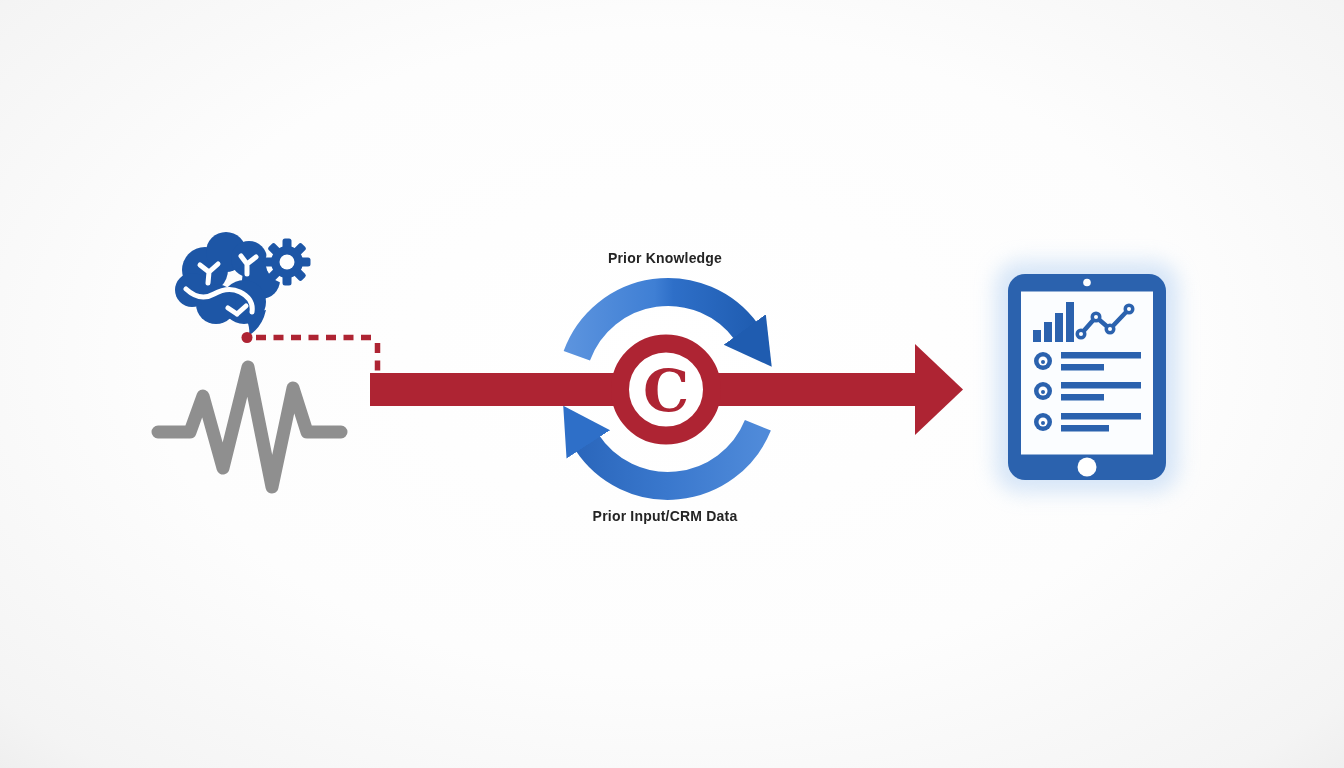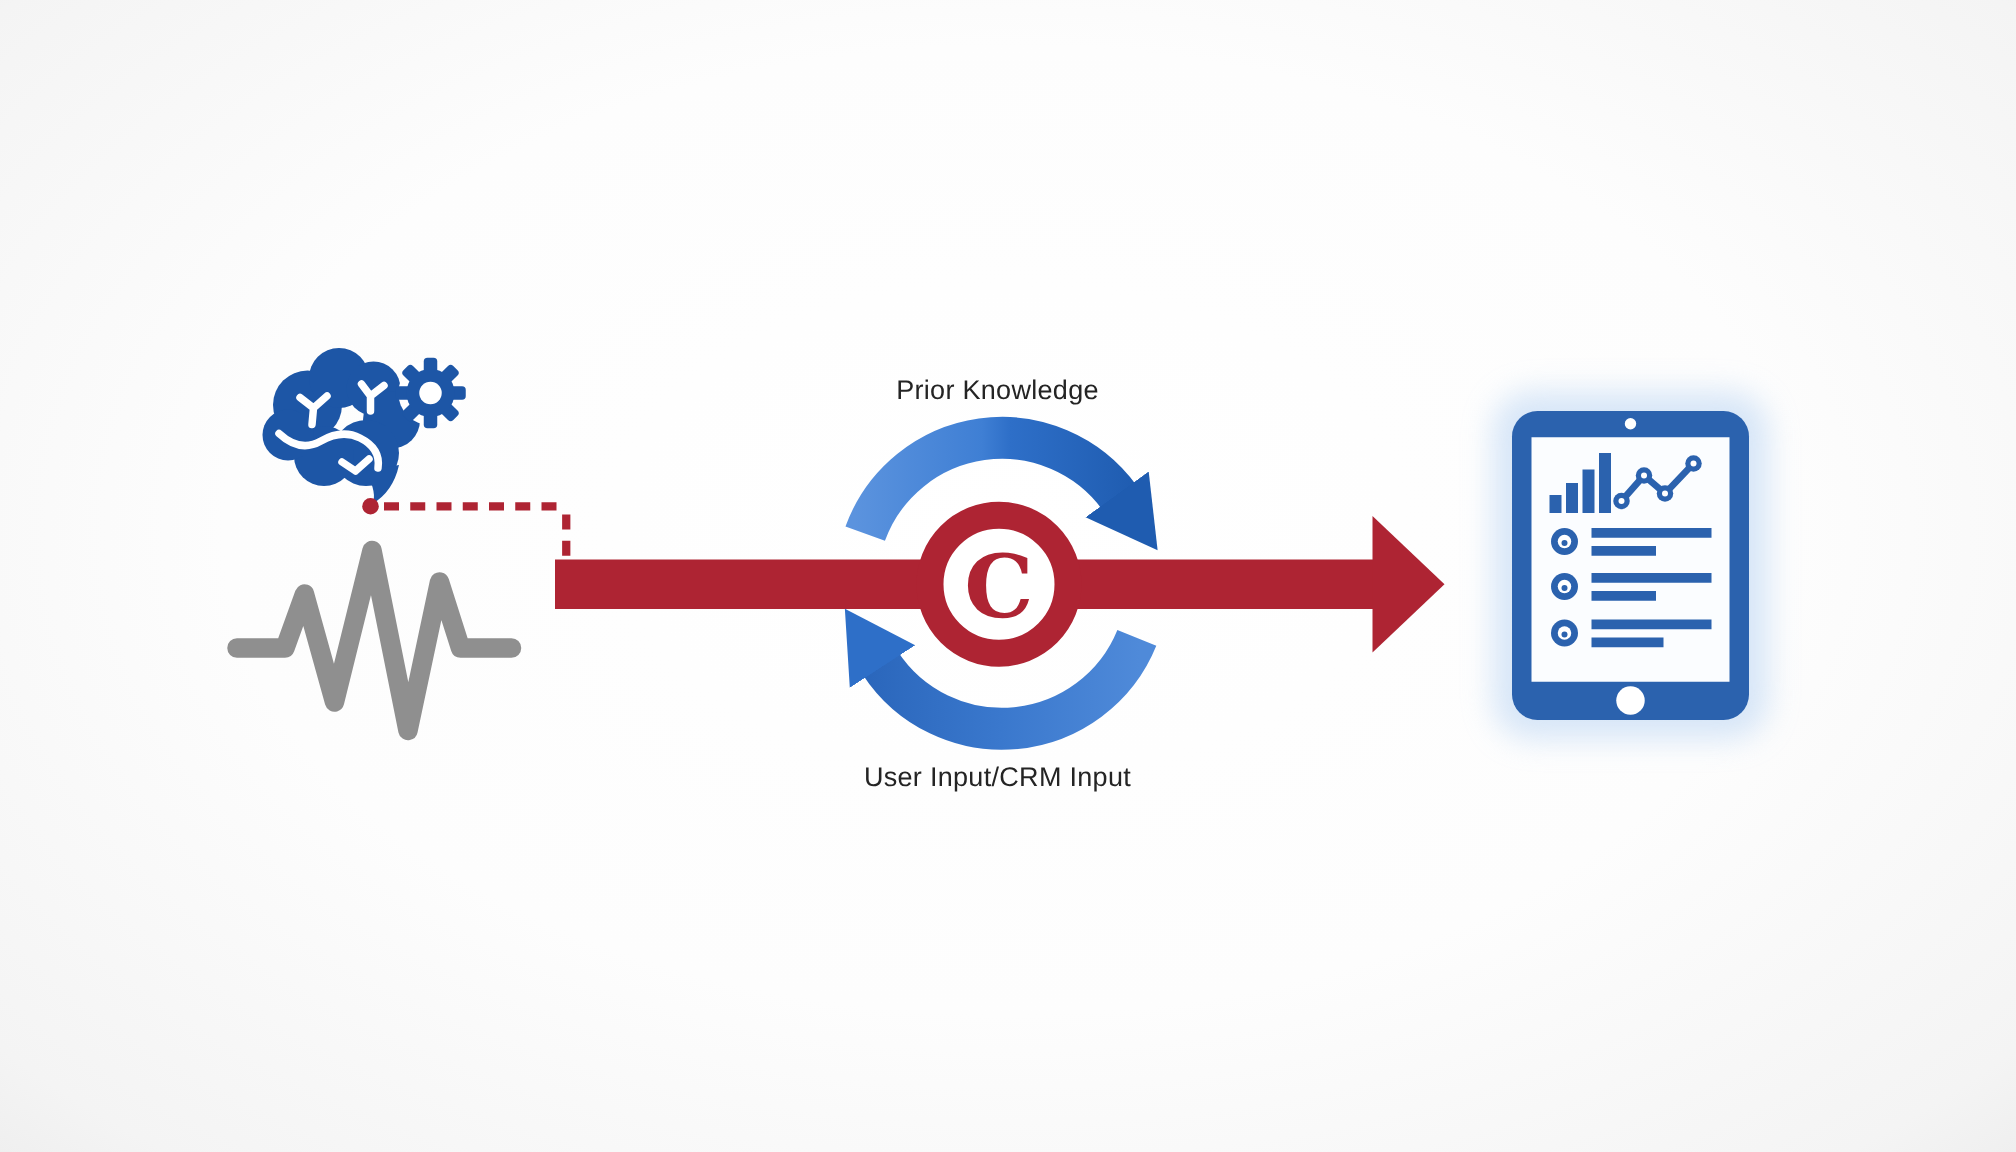--- a/index.html
+++ b/index.html
@@ -8,22 +8,22 @@
     width:1344px;height:768px;
     overflow:hidden;
     background:radial-gradient(ellipse at 50% 46%, #ffffff 0%, #fdfdfd 55%, #f4f4f4 92%, #efefef 100%);
     font-family:"Liberation Sans", sans-serif;
   }
   .scene{position:absolute;left:0;top:0;width:1344px;height:768px;}
   .flow-label{
     position:absolute;
     width:340px;
     text-align:center;
-    font-size:18px;
-    font-weight:400;
+    font-size:14px;
+    font-weight:700;
     letter-spacing:.2px;
     color:#242424;
   }
   .flow-label.top{left:495px;top:250px;}
   .flow-label.bottom{left:495px;top:508px;}
 </style>
 </head>
 <body>
 
 <div class="canvas">
@@ -151,15 +151,15 @@
             <circle cx="1043" cy="422" r="4.5" fill="#ffffff"></circle>
             <circle cx="1043" cy="423" r="2"></circle>
           <rect x="1061" y="413" width="80" height="6.5"></rect>
           <rect x="1061" y="425" width="48" height="6.5"></rect>
         </g>
       </g>
     </g>
   </svg>
 
   <div class="flow-label top">Prior Knowledge</div>
-  <div class="flow-label bottom">User Input/CRM Input</div>
+  <div class="flow-label bottom">Prior Input/CRM Data</div>
 
 </div>
 
 </body></html>

